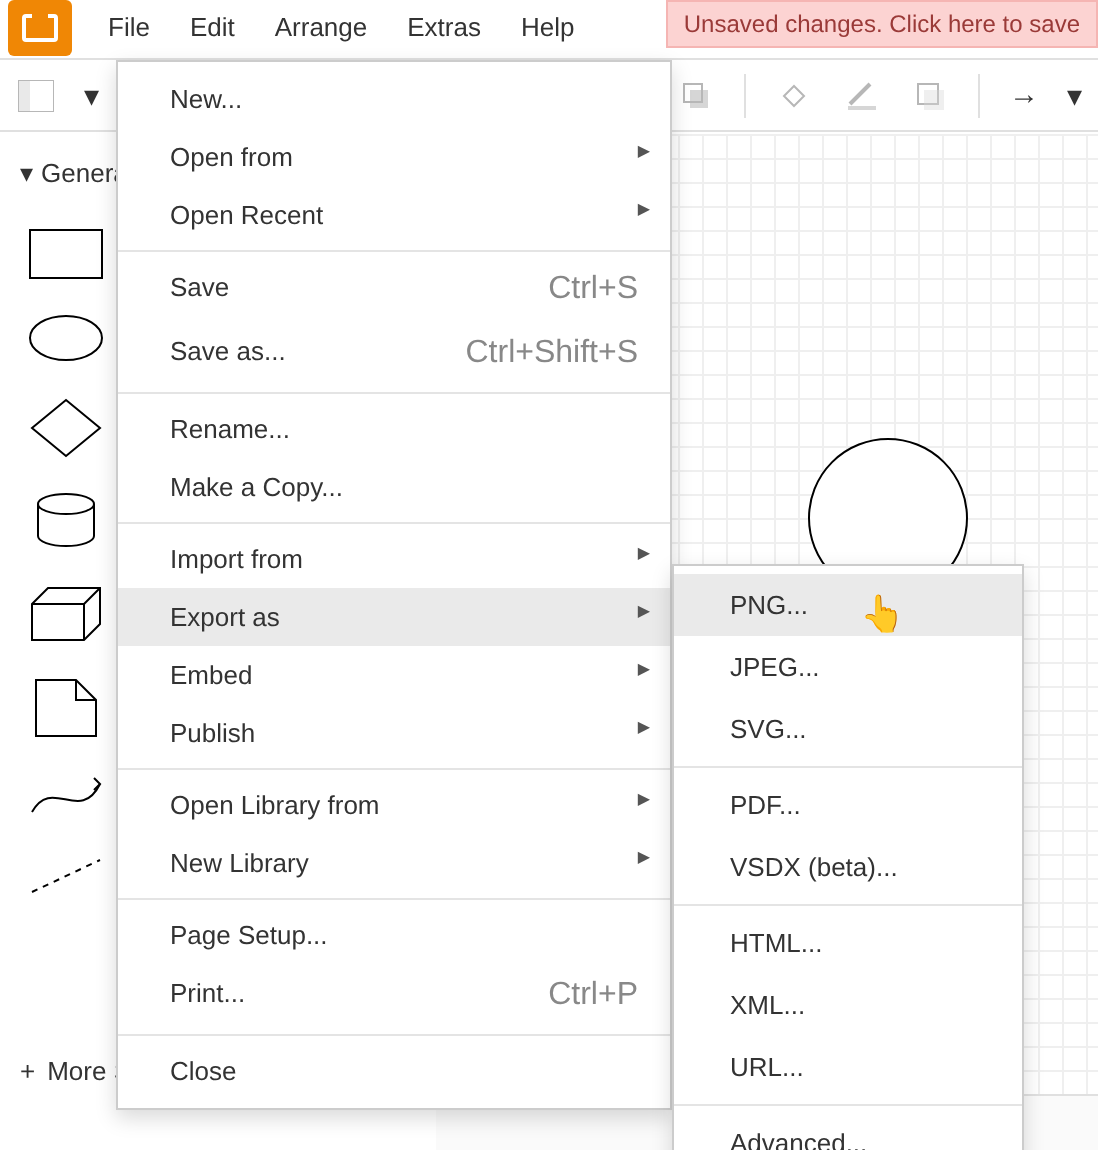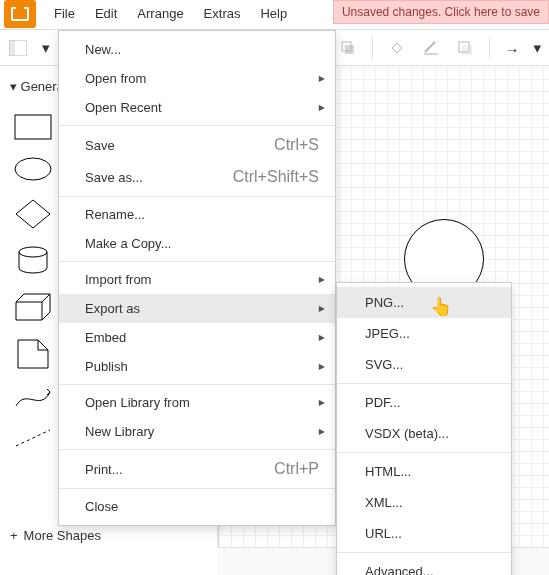--- a/index.html
+++ b/index.html
@@ -20,21 +20,21 @@
 .circle-shape{position:absolute;left:185px;top:152px;width:80px;height:80px;border:1.2px solid #000;border-radius:50%;background:#fff}
 .sidebar{position:absolute;left:0;top:67px;width:218px;bottom:28px;border-right:1px solid #e0e0e0}
 .sb-head{padding:12px 10px;font-size:12px;color:#555;display:flex;align-items:center;gap:4px}
 .sb-shapes{display:flex;flex-direction:column;gap:16px;padding:8px 14px}
 .sb-shape{width:38px;height:26px}
 .more-shapes{position:absolute;bottom:4px;left:10px;color:#1a73e8;font-size:12px;display:flex;align-items:center;gap:6px}
 .pages{position:absolute;left:218px;right:0;bottom:0;height:28px;border-top:1px solid #e0e0e0;display:flex;align-items:center;background:#fafafa}
 .page-tab{padding:5px 14px;border-right:1px solid #e0e0e0;color:#1a73e8;font-size:12px;background:#fff;border-top:2px solid #1a73e8;margin-top:-1px}
 .page-plus{width:28px;text-align:center;color:#777;font-size:16px}
 .dropdown{position:absolute;left:58px;top:30px;width:278px;background:#fff;border:1px solid #ccc;box-shadow:0 4px 10px rgba(0,0,0,.15);padding:4px 0}
-.dd-item{display:flex;align-items:center;padding:7px 16px 7px 26px;cursor:pointer;position:relative}
+.dd-item{display:flex;padding:7px 16px 7px 26px;cursor:pointer;position:relative}
 .dd-label{flex:1}
 .dd-short{color:#888;font-size:16px}
 .dd-sub::after{content:"▶";font-size:8px;color:#555;position:absolute;right:10px}
 .dd-sep{height:1px;background:#e4e4e4;margin:3px 0}
 .submenu{position:absolute;left:336px;top:282px;width:176px;background:#fff;border:1px solid #ccc;box-shadow:0 4px 10px rgba(0,0,0,.15);padding:4px 0}
 .sm-item{padding:8px 28px;cursor:pointer}
 .sm-item.hl{background:#eaeaea}
 .sm-sep{height:1px;background:#e4e4e4;margin:3px 0}
 .cursor{position:absolute;left:430px;top:296px;font-size:18px;pointer-events:none}
 svg{display:block}
@@ -191,20 +191,23 @@
     </div>
   <div class="dd-sep"></div>
   <div class="dd-item dd-sub">
       <span class="dd-label">Open Library from</span>
     </div>
   <div class="dd-item dd-sub">
       <span class="dd-label">New Library</span>
     </div>
   <div class="dd-sep"></div>
   <div class="dd-item">
+      <span class="dd-label">Page Setup...</span>
+    </div>
+  <div class="dd-item">
       <span class="dd-label">Print...</span>
       <span class="dd-short">Ctrl+P</span>
     </div>
   <div class="dd-sep"></div>
   <div class="dd-item">
       <span class="dd-label">Close</span>
     </div>
 </div>
 
 <div class="submenu">

